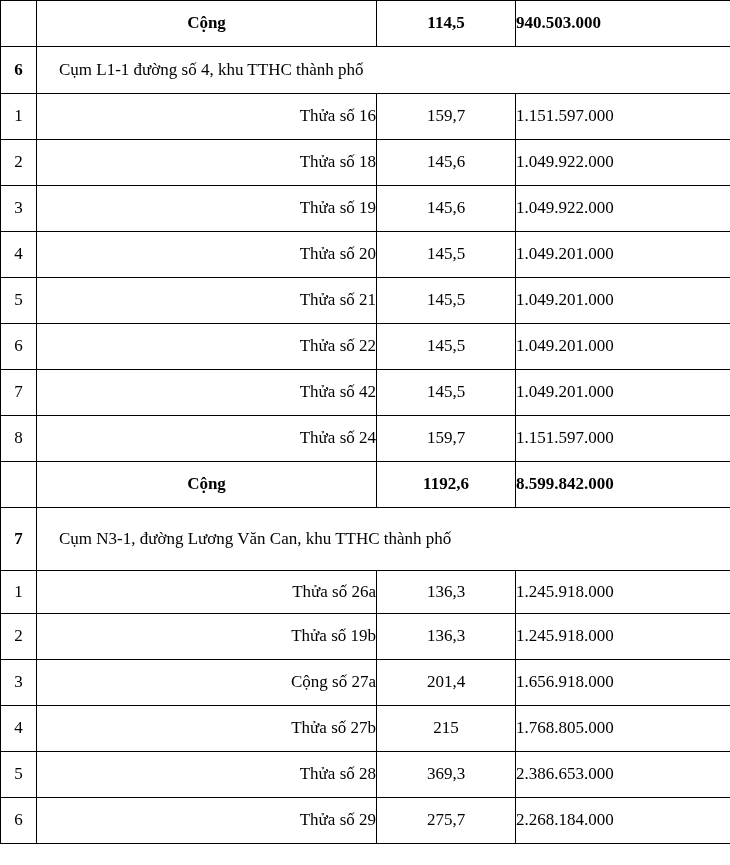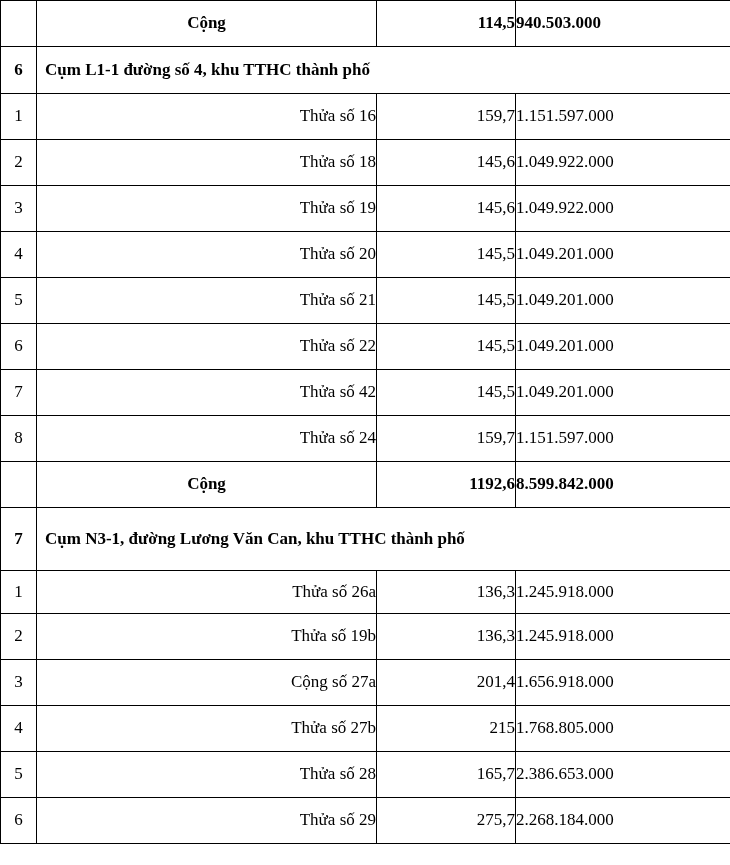--- a/index.html
+++ b/index.html
@@ -40,25 +40,25 @@
   td.idx.bold {
     font-weight: bold;
     font-size: 17px;
   }
   td.name {
     text-align: right;
     height: 45px;
   }
   td.name.left {
     text-align: left;
-    padding-left: 8px;
-    font-weight: bold;
+    padding-left: 22px;
+    font-weight: normal;
   }
   td.area {
-    text-align: right;
+    text-align: center;
     height: 45px;
   }
   td.price {
     text-align: left;
     height: 45px;
   }
   tr.total td {
     font-weight: bold;
   }
   tr.total td.name {
@@ -191,21 +191,21 @@
     <tr>
       <td class="idx">4</td>
       <td class="name">Thửa số 27b</td>
       <td class="area">215</td>
       <td class="price">1.768.805.000</td>
     </tr>
 
     <tr>
       <td class="idx">5</td>
       <td class="name">Thửa số 28</td>
-      <td class="area">165,7</td>
+      <td class="area">369,3</td>
       <td class="price">2.386.653.000</td>
     </tr>
 
     <tr>
       <td class="idx">6</td>
       <td class="name">Thửa số 29</td>
       <td class="area">275,7</td>
       <td class="price">2.268.184.000</td>
     </tr>
 

